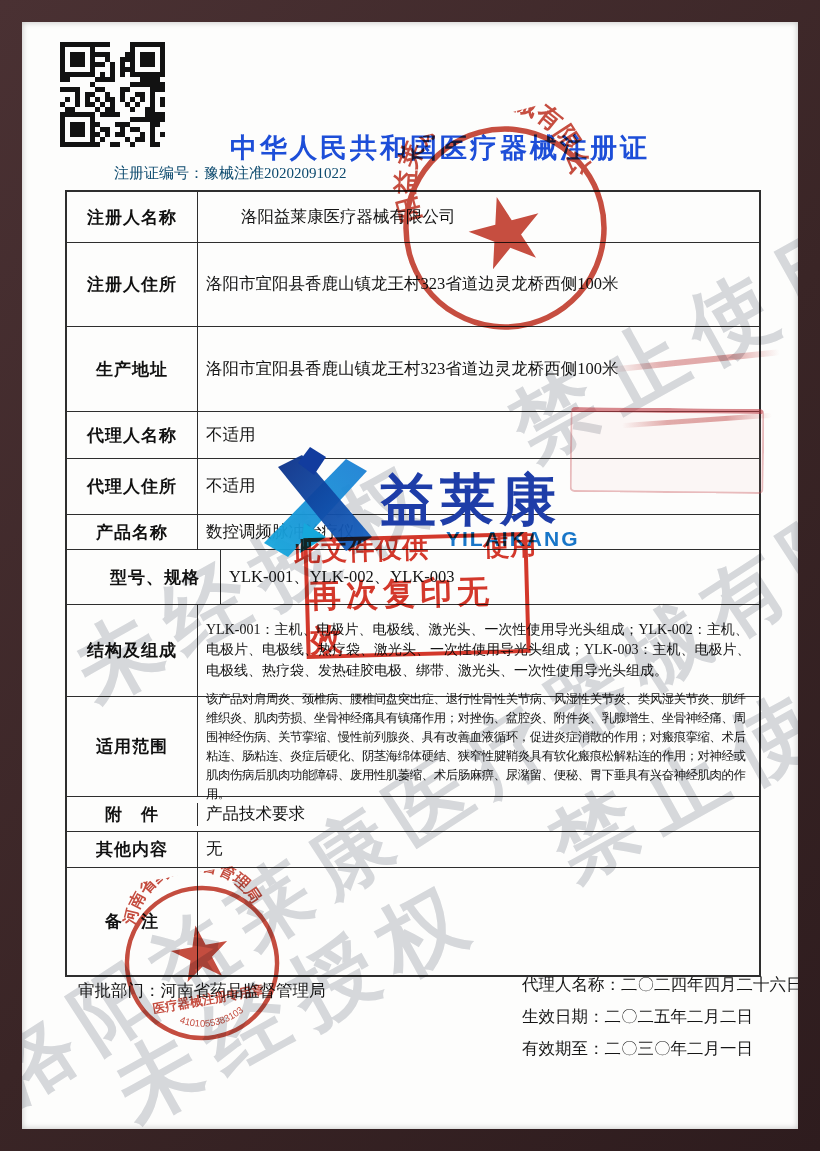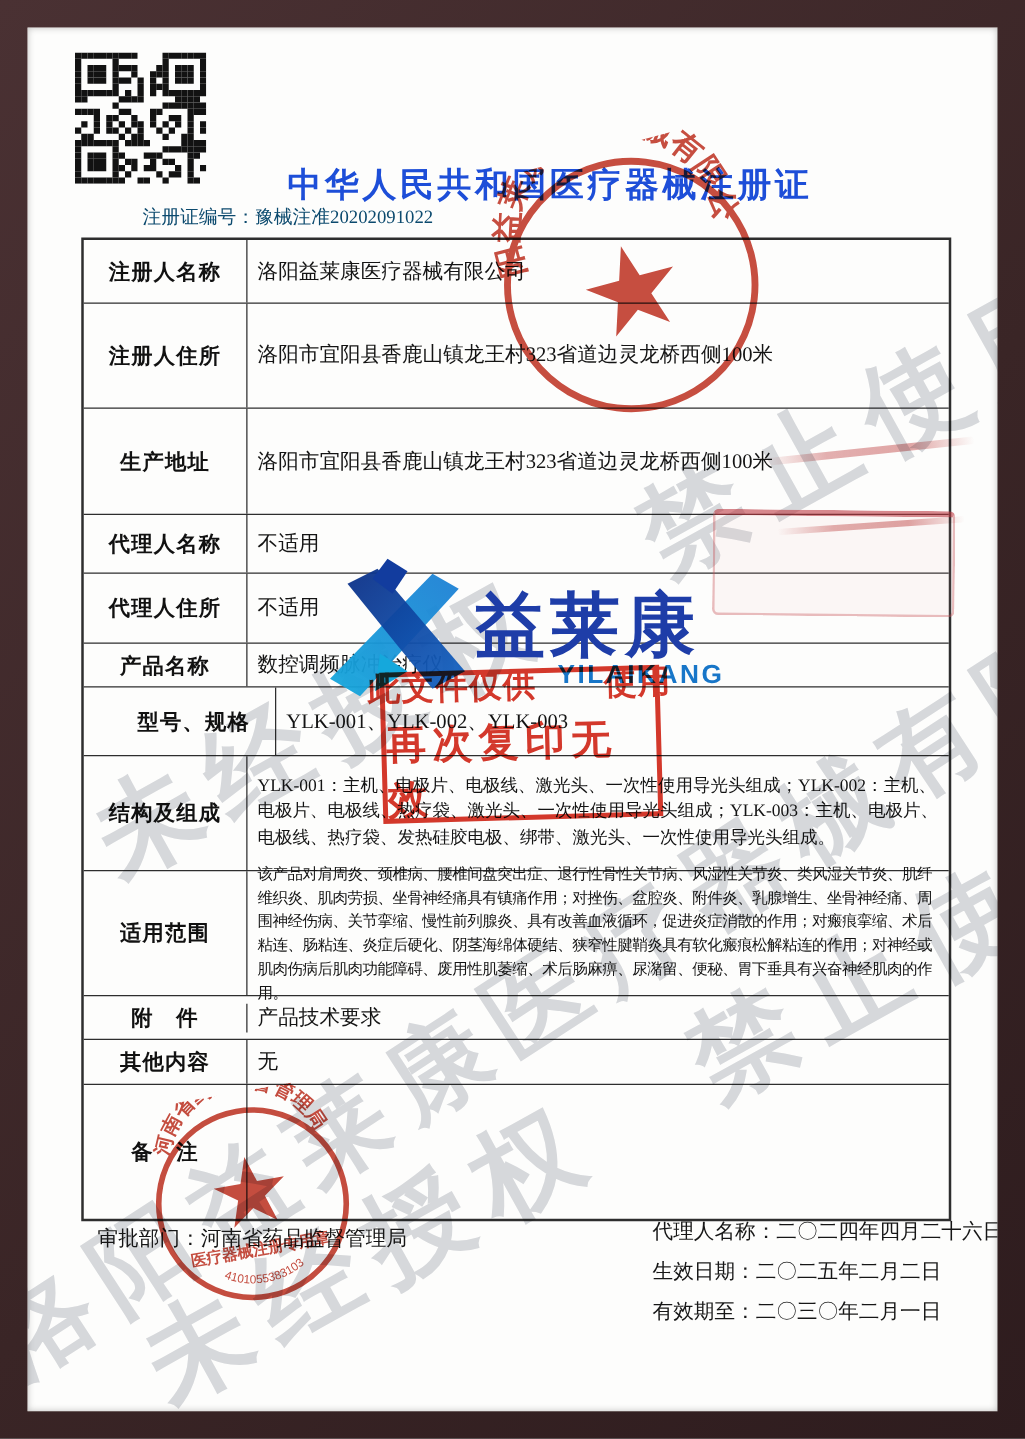--- a/index.html
+++ b/index.html
@@ -5,21 +5,21 @@
   html,body{margin:0;padding:0;background:#888;}
   .frame{position:relative;width:820px;height:1151px;background:linear-gradient(135deg,#4a3133 0%,#3a2526 55%,#2e1c1e 100%);overflow:hidden;font-family:"Liberation Sans",sans-serif;}
   .paper{position:absolute;left:22px;top:22px;width:776px;height:1107px;background:#fdfdfc;overflow:hidden;box-shadow:inset 0 0 6px rgba(0,0,0,.25);}
   
   .qr{position:absolute;left:38px;top:20px;width:105px;height:105px;z-index:3;}
   .title{position:absolute;left:80px;right:20px;top:108px;text-align:center;font-size:27px;font-weight:bold;letter-spacing:3px;color:#1d4ed8;z-index:3;}
   .regno{position:absolute;left:92px;top:142px;font-family:"Liberation Serif",serif;font-size:15px;color:#0c4a6e;z-index:3;}
   
   .cert-table{position:absolute;left:43px;top:168px;width:692px;border:2px solid #2e2e2e;z-index:2;background:transparent;}
   .trow{display:flex;border-top:1.5px solid #2e2e2e;}
-  .trow:first-child{border-top:none;}
+  .trow:first-child{border-top:none;gap:35px;}
   .tlabel{flex:0 0 130px;border-right:1.5px solid #2e2e2e;display:flex;align-items:center;justify-content:center;font-weight:bold;font-size:17px;color:#111;letter-spacing:1px;text-align:center;}
   .tvalue{flex:1;display:flex;align-items:center;padding:3px 8px;font-family:"Liberation Serif",serif;font-size:16.5px;color:#141414;line-height:1.35;}
   .r1{height:50px;} .r2{height:83px;} .r3{height:84px;} .r4{height:46px;} .r5{height:55px;}
   .r6{height:34px;} .r7{height:54px;padding-left:23px;} .r8{height:91px;} .r9{height:99px;} .r10{height:34px;align-items:center;}
   .r11{height:35px;} .r12{height:107px;}
   .r8 .tvalue{font-size:14px;line-height:20.5px;}
   .r9 .tvalue{font-size:12.4px;line-height:19px;letter-spacing:-0.4px;}
   .r12 .tlabel{align-items:center;}
   
   .approval{position:absolute;left:56px;top:958px;font-family:"Liberation Serif",serif;font-size:16.5px;color:#161616;z-index:6;}

